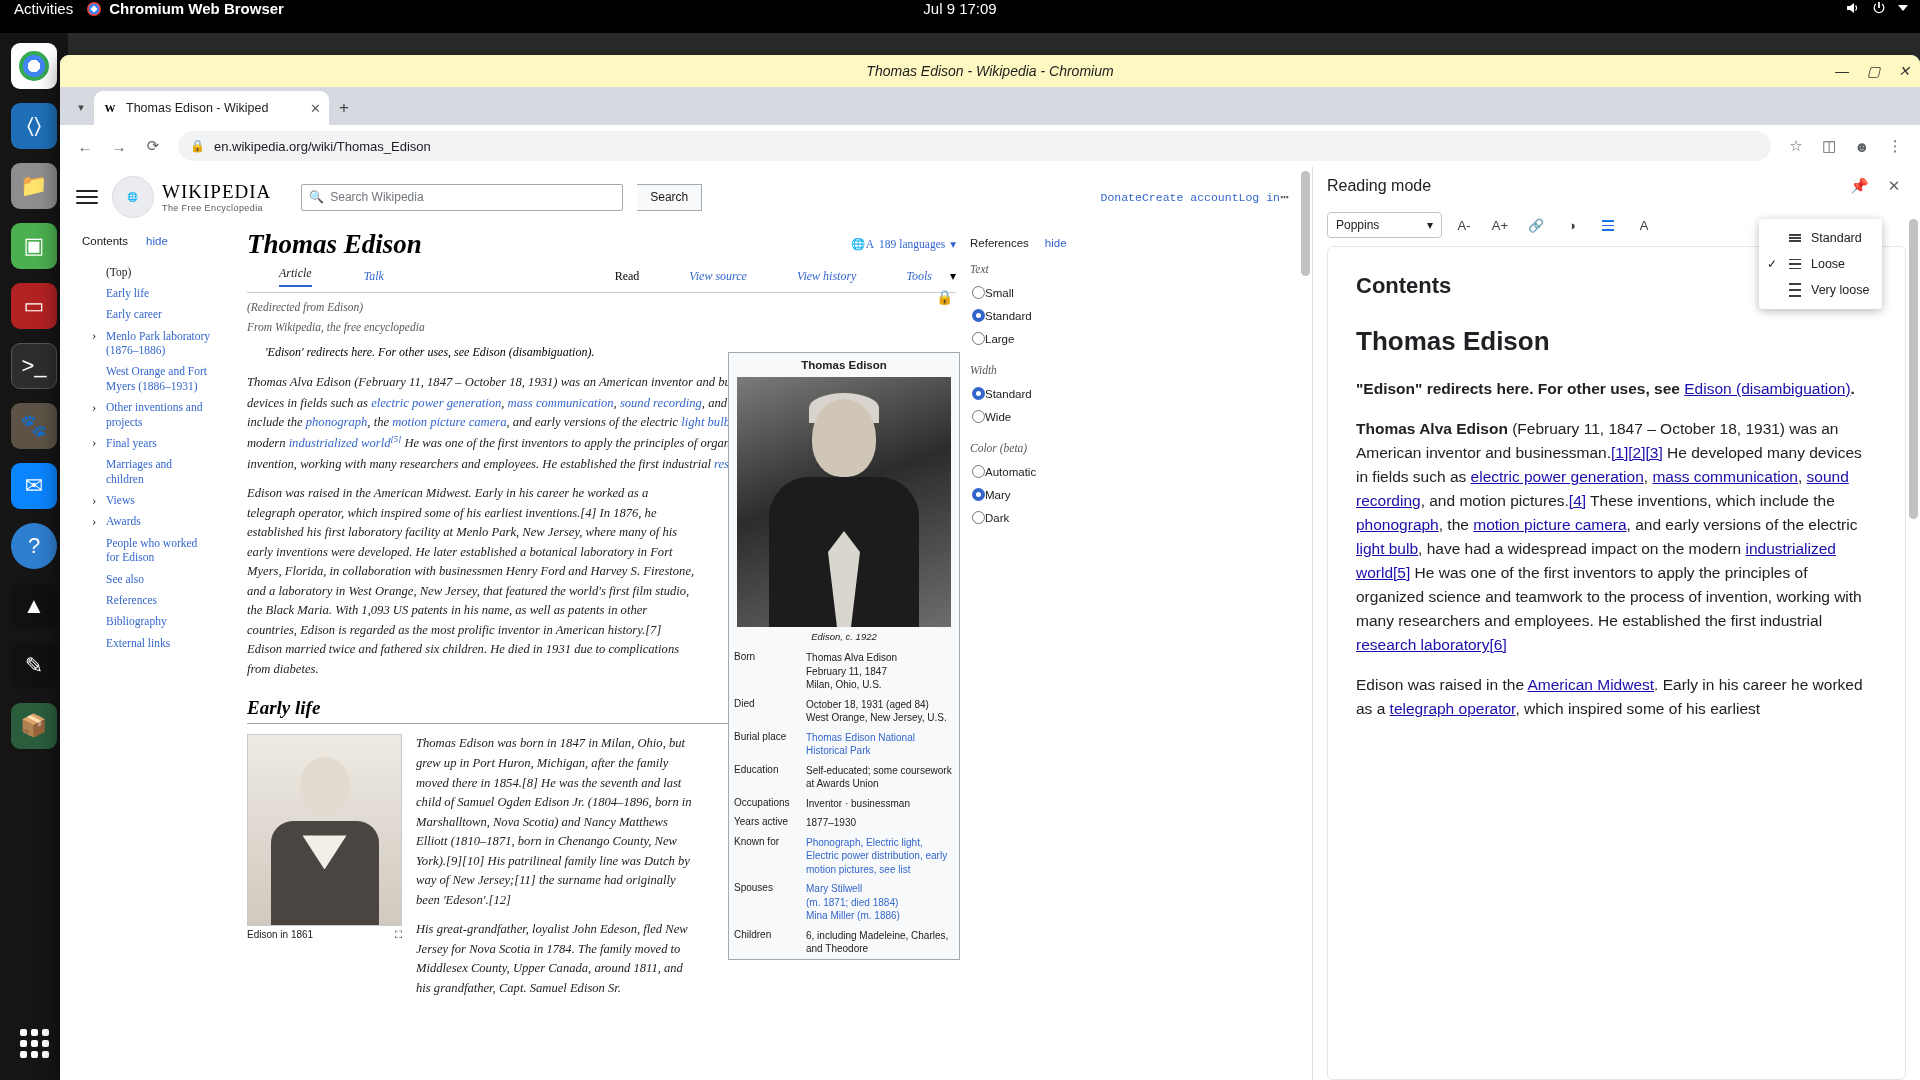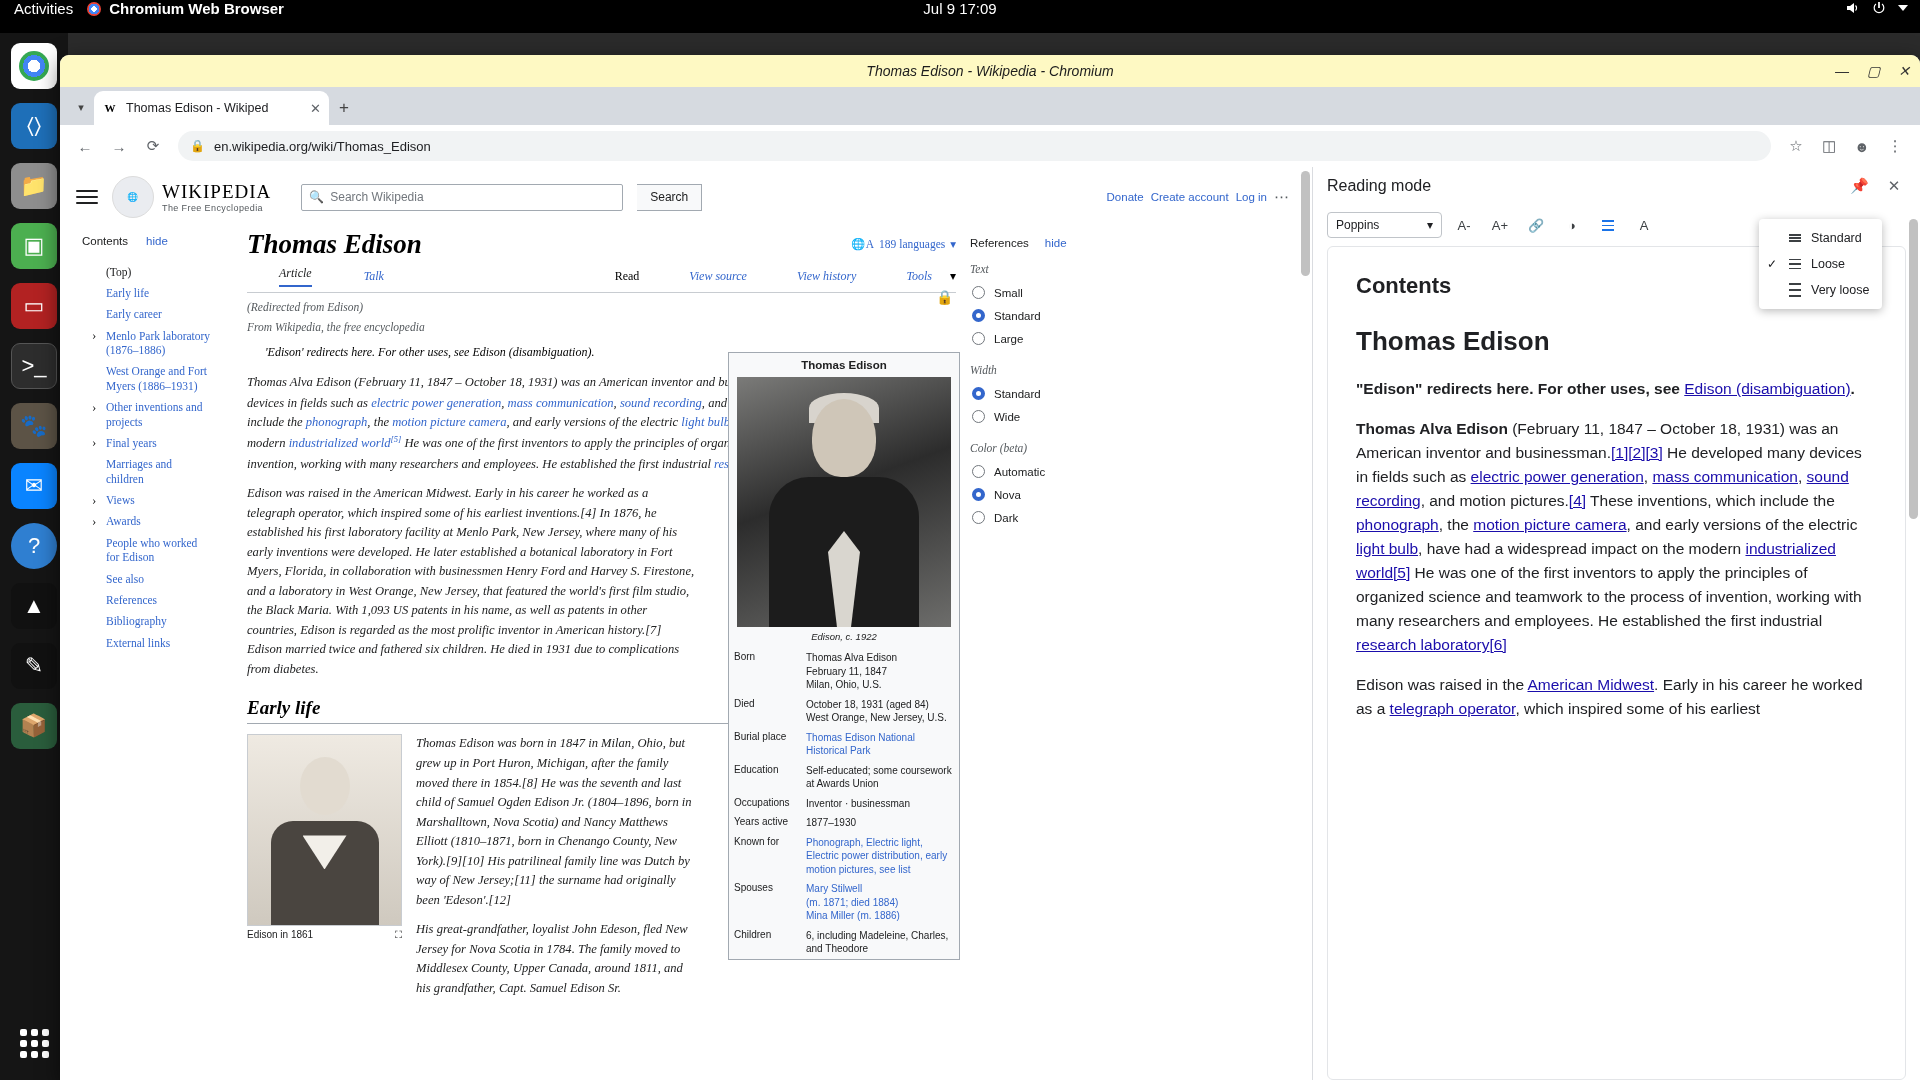--- a/index.html
+++ b/index.html
@@ -98,21 +98,21 @@
   .wglobe {
     width:42px; height:42px; border-radius:50%;
     background:#eaecf0; display:flex; align-items:center; justify-content:center;
     font-size:9px; color:#54595d; line-height:1; overflow:hidden;
     border:1px solid #dcdcdc;
   }
   .wtext-1 { font-family:"Liberation Serif", serif; font-size:19px; letter-spacing:1px; color:#000; }
   .wtext-2 { font-size:9px; color:#54595d; letter-spacing:.4px; }
   #wsearchbox { margin-left:16px; width:322px; height:27px; border:1px solid #a2a9b1; border-radius:2px; display:flex; align-items:center; padding:0 7px; font-size:12px; color:#72777d; gap:6px; }
   #wsearchbtn { height:27px; border:1px solid #a2a9b1; border-left:none; background:#f8f9fa; padding:0 13px; display:flex; align-items:center; font-size:12px; color:#202122; }
-  .whead-right { margin-left:auto; display:flex; align-items:center; gap:7px; font-size:11.5px; color:#3366cc; padding-right:6px; }
+  .whead-right { margin-left:auto; display:flex; align-items:center; gap:0; font-size:11.5px; color:#3366cc; padding-right:6px;font-family:Liberation Mono, monospace; }
   .whead-right .dots { color:#54595d; font-size:15px; letter-spacing:1px; }
 
   #wikibody { display:flex; font-family:"Liberation Serif", serif; }
   #wtoc { width:175px; padding:8px 10px 0 14px; font-size:11.5px; color:#3366cc; }
   #wtoc .toch { display:flex; gap:18px; align-items:center; color:#202122; font-family:"Liberation Sans", sans-serif; font-size:11.5px; margin-bottom:10px; padding-left:8px;}
   #wtoc .toch .hide { color:#3366cc; }
   #wtoc ul { list-style:none; margin:14px; padding:0; }
   #wtoc li { padding:3.5px 0 3.5px 18px; position:relative; line-height:1.25; }
   #wtoc li.arrow::before { content:"›"; position:absolute; left:4px; top:2px; color:#202122; font-size:13px; }
   #wtoc li.top { color:#202122; }
@@ -156,21 +156,21 @@
   #earlyimg .boyhead { position:absolute; left:50%; top:22px; transform:translateX(-50%); width:50px; height:58px; border-radius:50%; background:#e2dbd0; }
   #earlyimg .boybody { position:absolute; left:50%; bottom:0; transform:translateX(-50%); width:108px; height:104px; background:#4a4540; border-radius:22px 22px 0 0; }
   #earlyimg .collar { position:absolute; left:50%; bottom:56px; transform:translateX(-50%); width:44px; height:34px; background:#f2efe9; clip-path:polygon(50% 100%,0 0,100% 0); }
   .imgcap { font-size:10px; font-family:"Liberation Sans", sans-serif; color:#202122; display:flex; justify-content:space-between; width:155px; padding-top:3px; }
 
   
   #appearance { width:150px; padding:10px 14px 0 0; font-family:"Liberation Sans", sans-serif; font-size:11px; color:#202122; }
   #appearance .aph { display:flex; gap:16px; align-items:center; font-size:11.5px; margin-bottom:12px; }
   #appearance .aph .hide { color:#3366cc; }
   #appearance .grp { color:#54595d; font-style:italic; font-family:"Liberation Serif", serif; margin:14px 0 6px; font-size:11.5px; }
-  #appearance .opt { display:flex; align-items:center; gap:9px; padding:5px 0 5px 2px; font-size:11.5px; }
+  #appearance .opt { display:flex; align-items:center; padding:5px 0 5px 2px; font-size:11.5px; }
   .radio { width:13px; height:13px; border-radius:50%; border:1px solid #72777d; background:#fff; display:inline-block; position:relative; }
   .radio.on { border:4px solid #36c; }
 
   
   #pagescroll { position:absolute; right:0; top:0; width:13px; height:100%; background:#fff; }
   #pagescroll .thumb { position:absolute; top:4px; left:2px; width:9px; height:105px; background:#c1c1c1; border-radius:5px; }
 
   
   #reader { width:608px; background:#fff; border-left:1px solid #dadce0; display:flex; flex-direction:column; position:relative; }
   #reader-head { height:42px; display:flex; align-items:center; padding:0 14px; gap:10px; }
@@ -495,21 +495,21 @@
                 <span>Wide</span>
               </div>
 
             <div class="grp">Color (beta)</div>
             <div class="opt">
                 <span class="radio"></span>
                 <span>Automatic</span>
               </div>
             <div class="opt">
                 <span class="radio on"></span>
-                <span>Nova</span>
+                <span>Mary</span>
               </div>
             <div class="opt">
                 <span class="radio"></span>
                 <span>Dark</span>
               </div>
           </div>
 
         </div>
 
         <div id="pagescroll">

